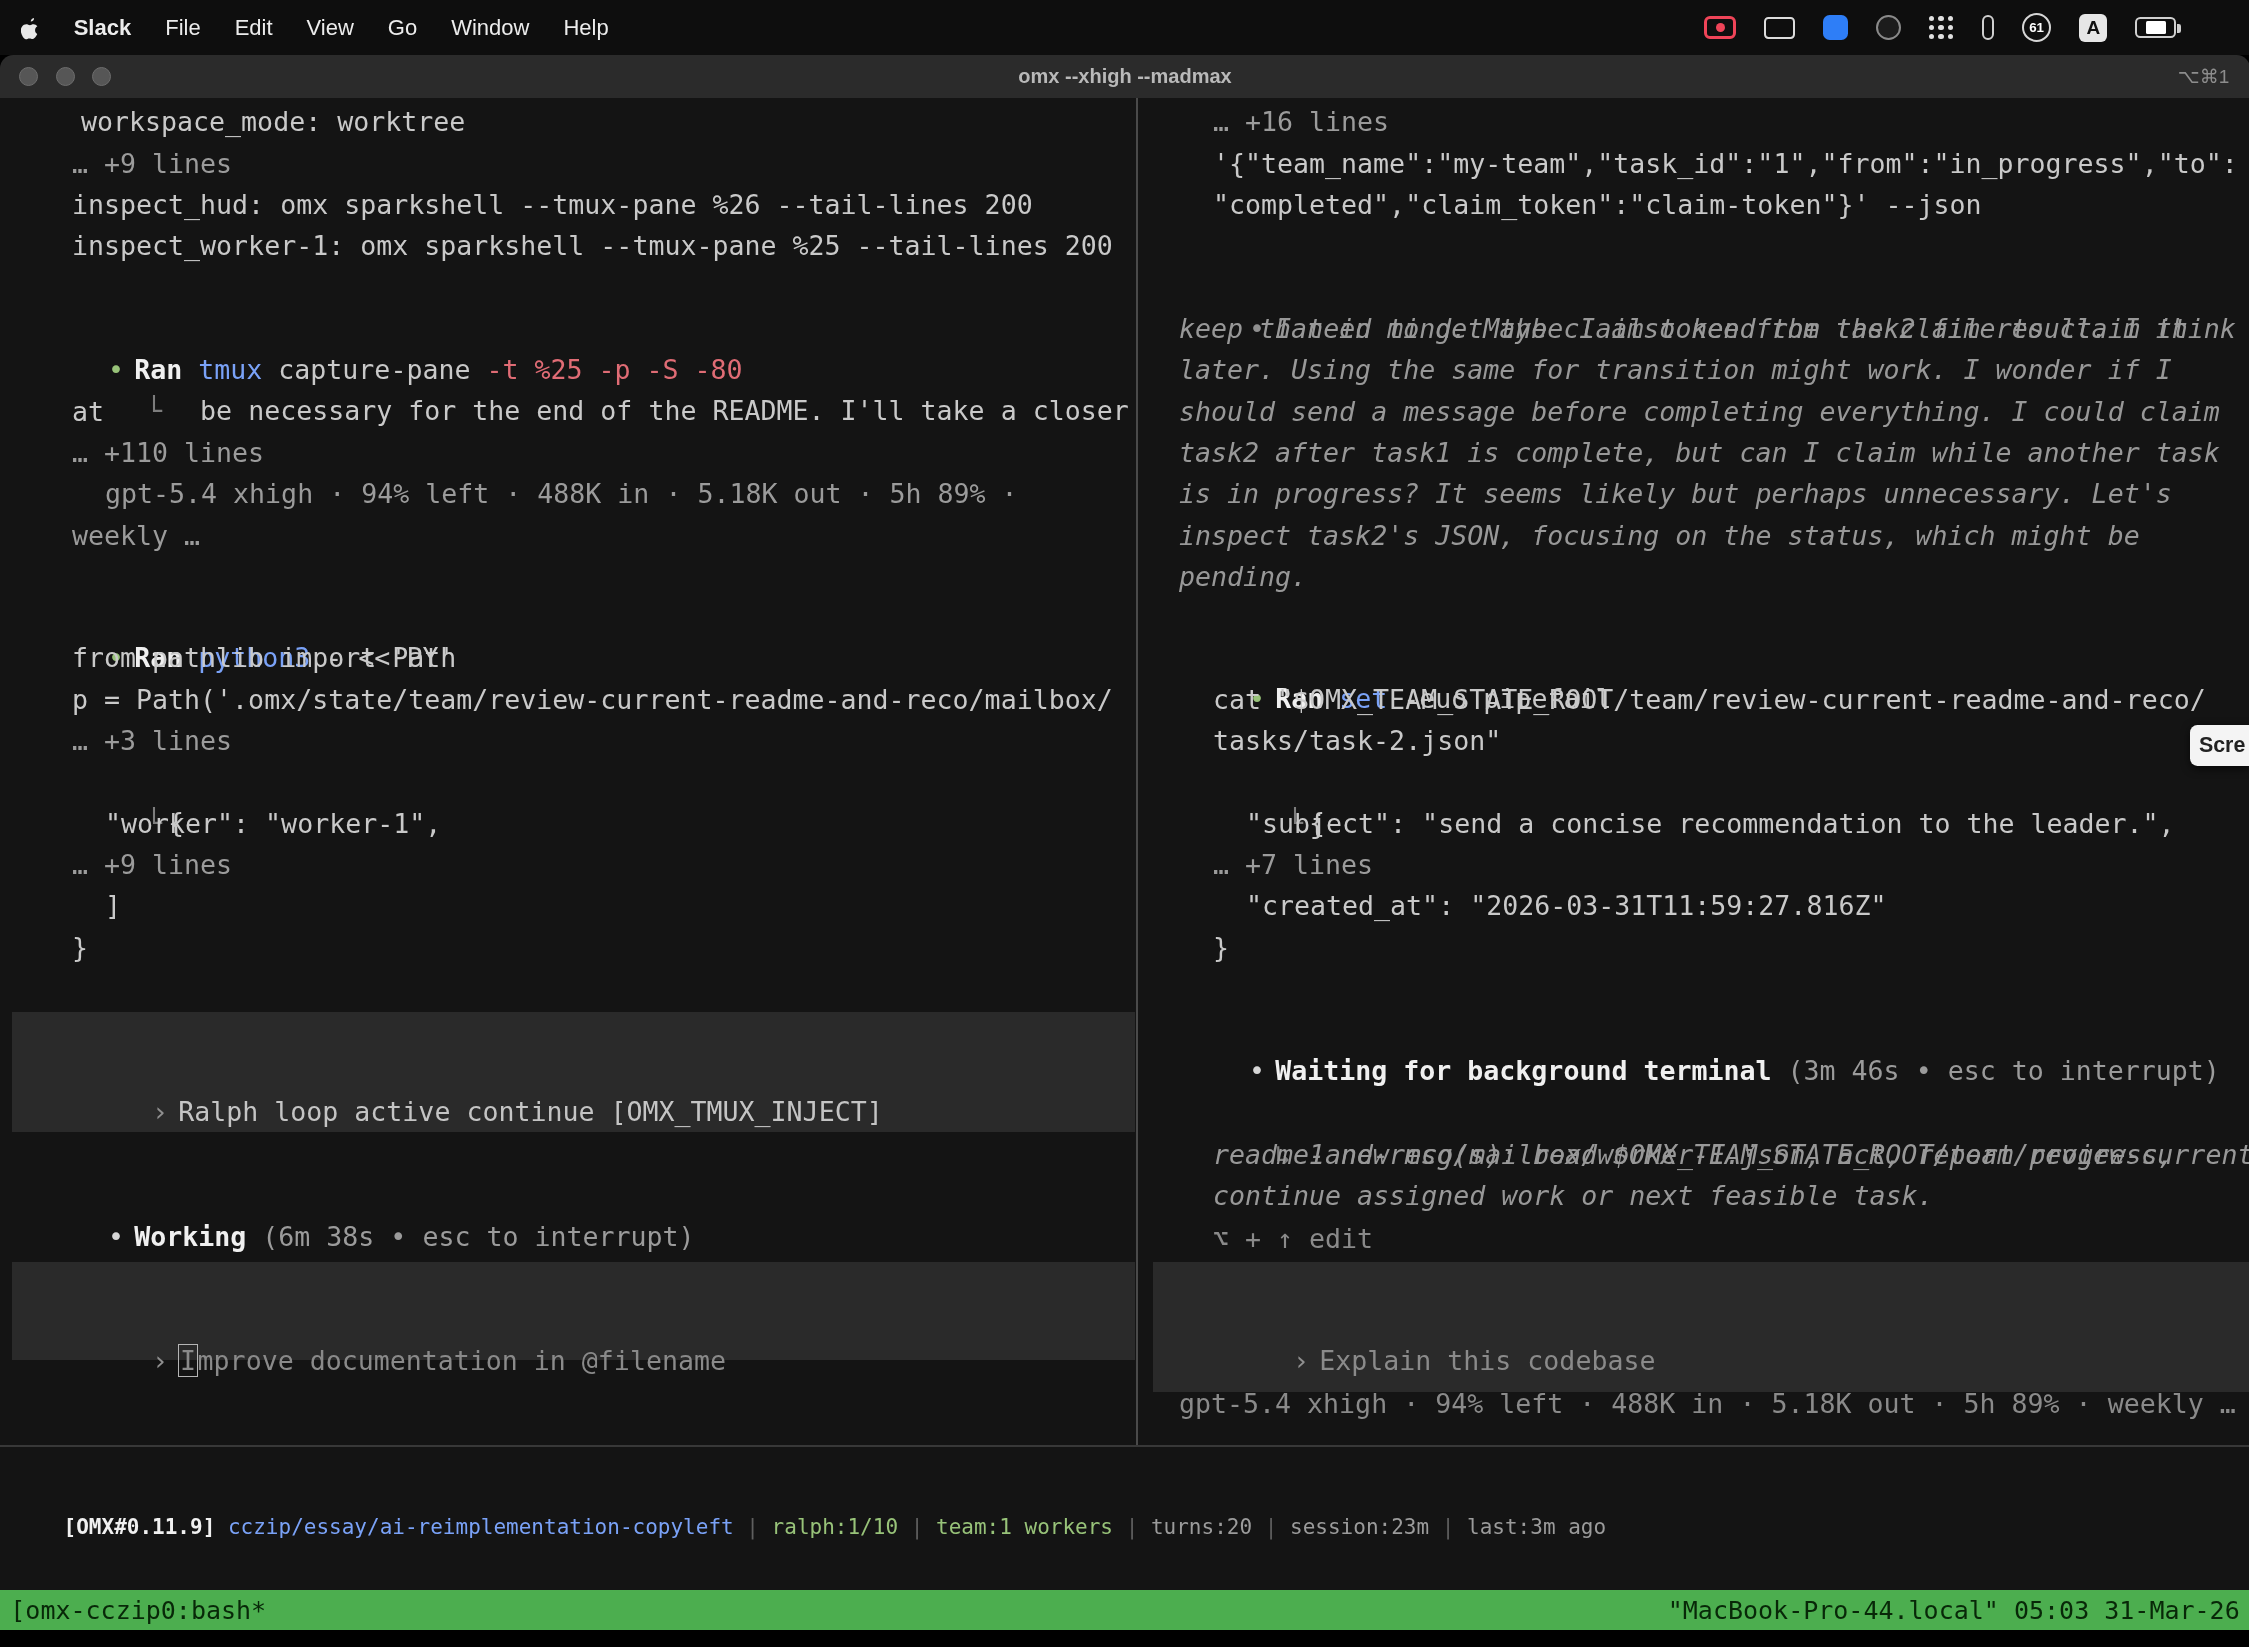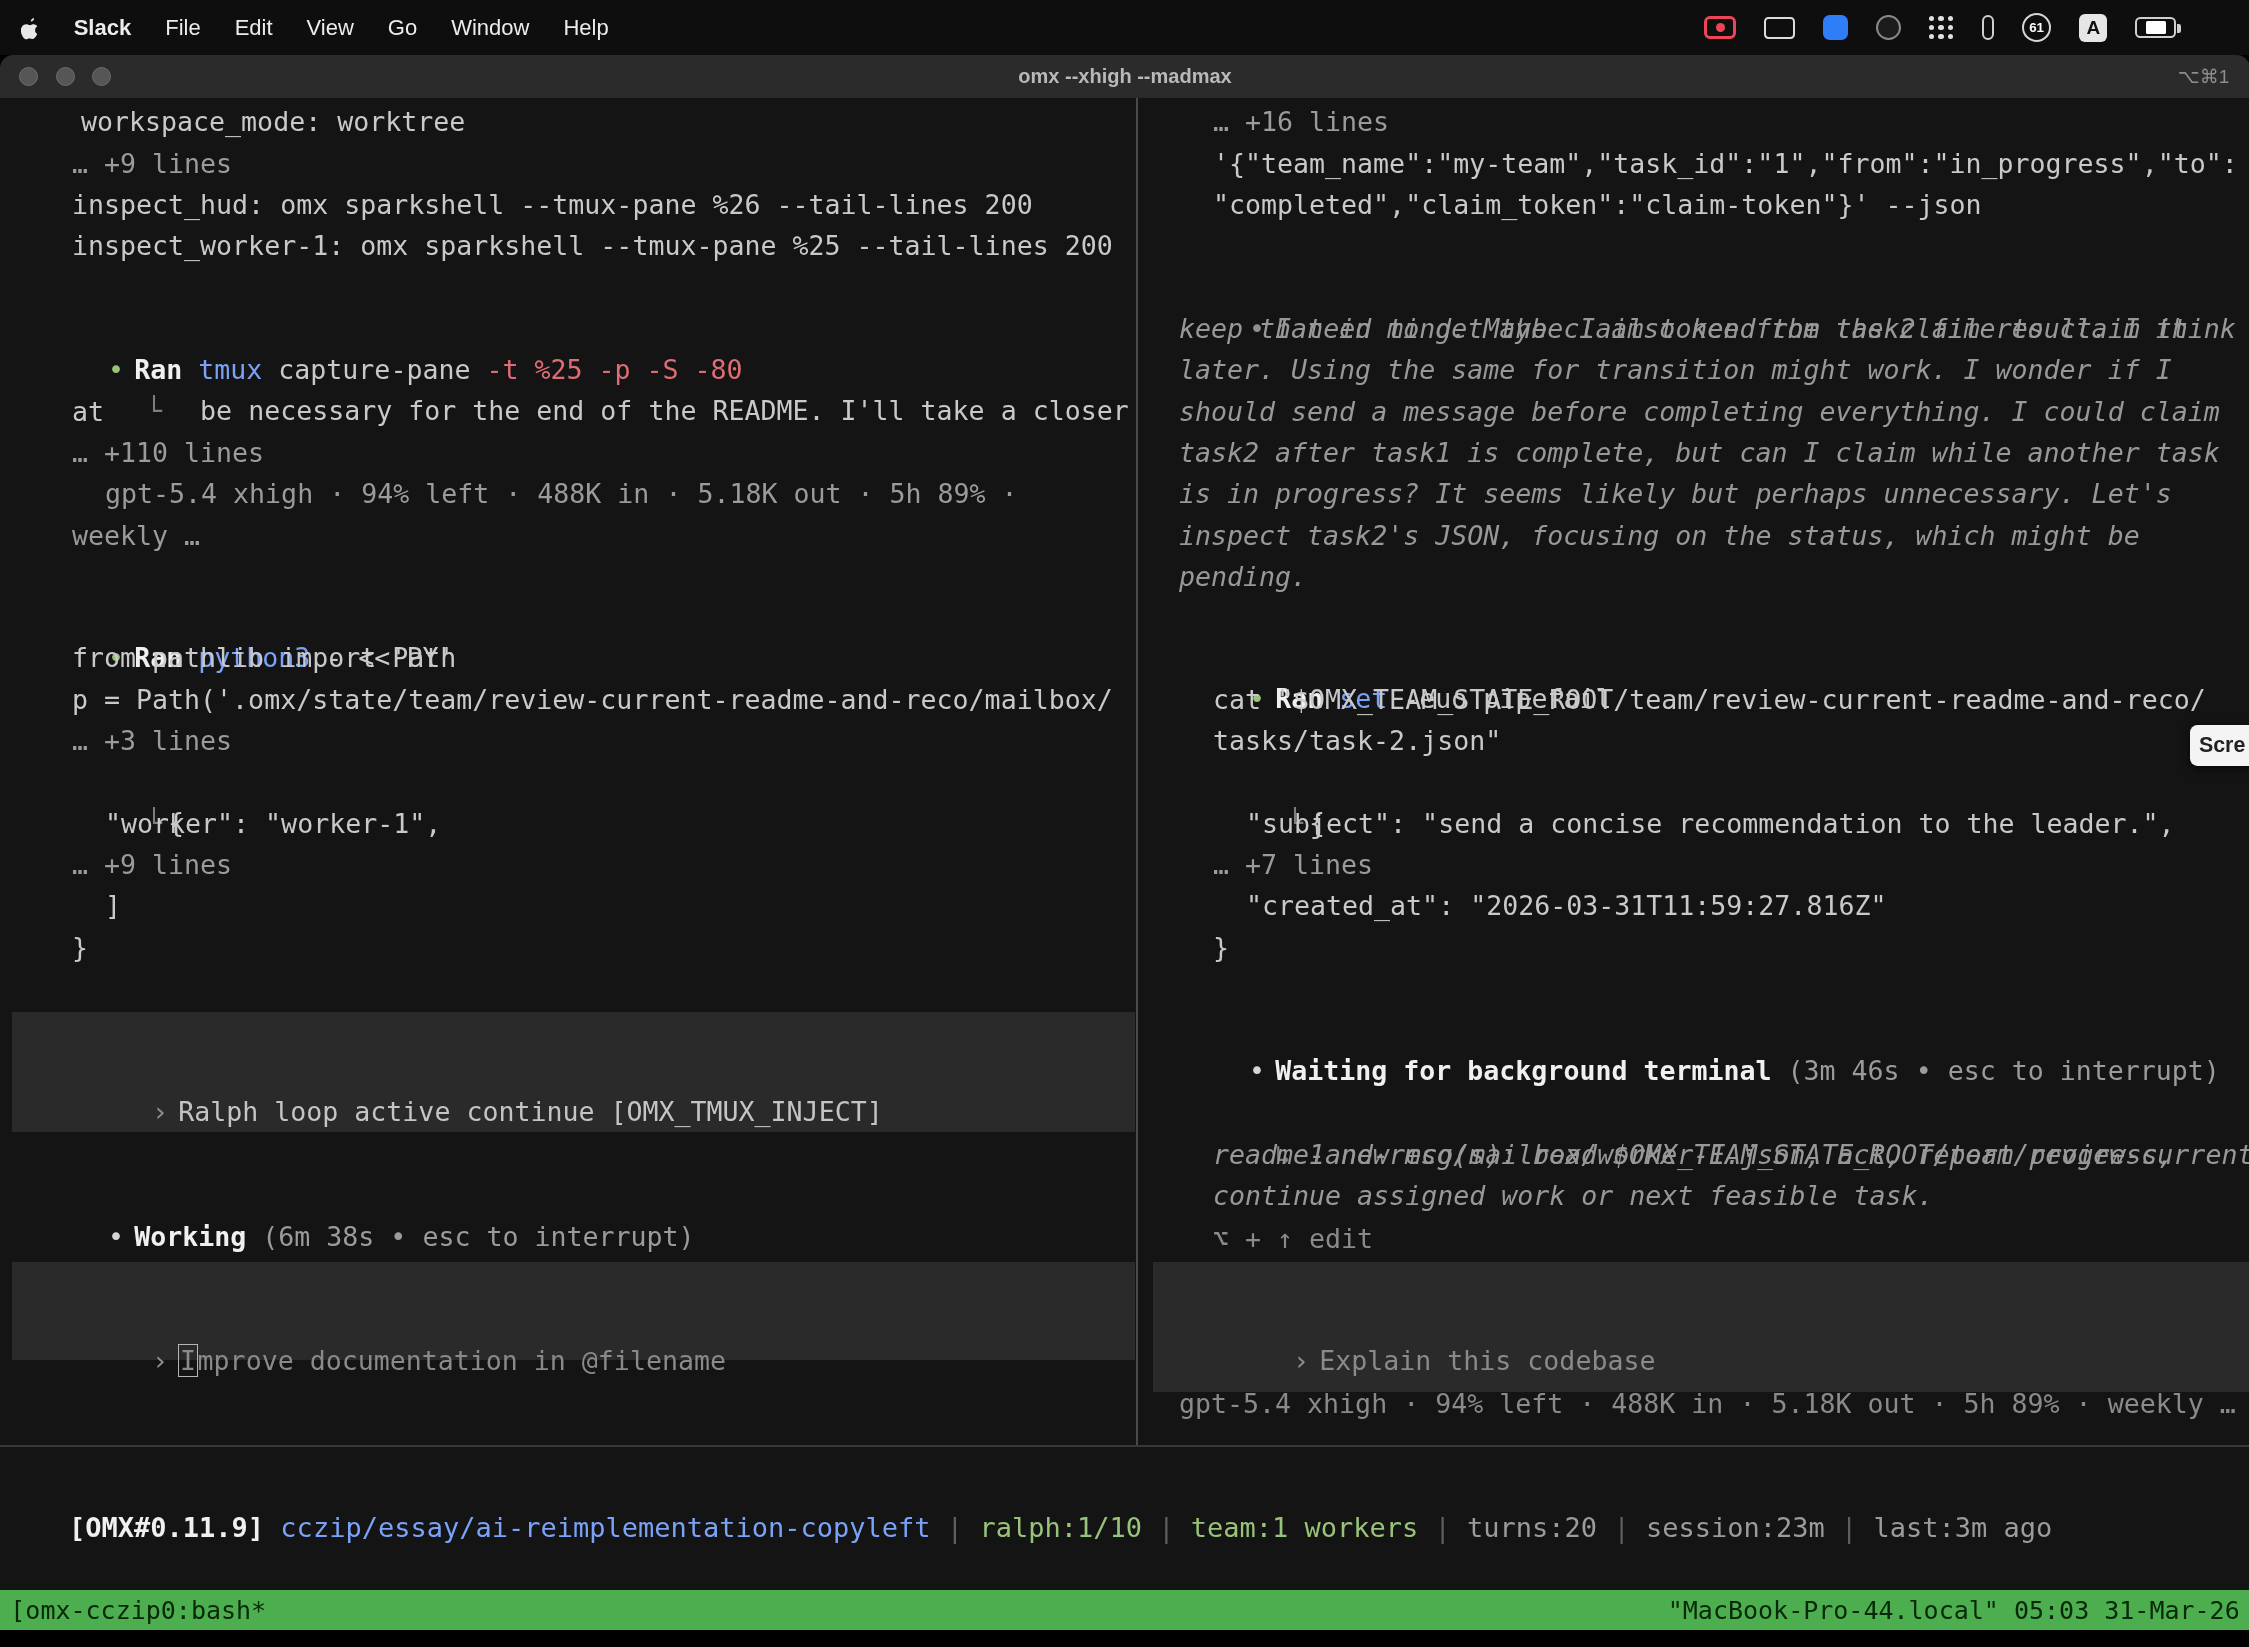--- a/index.html
+++ b/index.html
@@ -44,21 +44,21 @@
 .dim{color:#8a8a8a}.mid{color:#9b9b9b}
 .bold{font-weight:700;color:#f0f0f0}
 .cmd{color:#7aa2f7}.flag{color:#e06c75}
 .bgreen{color:#98c379}.bwhite{color:#d6d6d6}.bgray{color:#8f8f8f}
 .it{font-style:italic;color:#989898}
 .marker{color:#7d7d7d}
 .chev{color:#8f8f8f}
 .g14{margin-left:10.3px}.g24{margin-left:17.7px}.g52{margin-left:38px}.g8{margin-left:5.9px}
 .cursor{border:1.5px solid #b5b5b5;padding:0 0.7px}
 
-.statusline{position:absolute;left:4px;top:1369px;white-space:pre;font-size:27px;line-height:41px}
+.statusline{position:absolute;left:13px;top:1369px;white-space:pre;font-size:21px;line-height:41px}
 .sl-ver{font-weight:700;color:#f0f0f0}
 .sl-path{color:#7aa2f7}
 .sl-sep{color:#5f5f5f}
 .sl-green{color:#98c379}
 .sl-gray{color:#9b9b9b}
 .tmuxbar{position:absolute;left:0;top:1590px;width:2250px;height:40px;background:#4cae4f;display:flex;justify-content:space-between;align-items:center;padding:0 10.3px;font-family:"DejaVu Sans Mono",monospace;font-size:25px;color:#082808;z-index:25}
 
 .shot{position:absolute;right:0;top:725px;width:59px;height:41px;background:#f4f4f4;border-radius:7.4px 0 0 7.4px;color:#222;font-size:21.4px;font-weight:600;line-height:41px;padding-left:8.9px;box-shadow:0 2.2px 8.9px rgba(0,0,0,.6);z-index:50}
 </style>
 </head>

